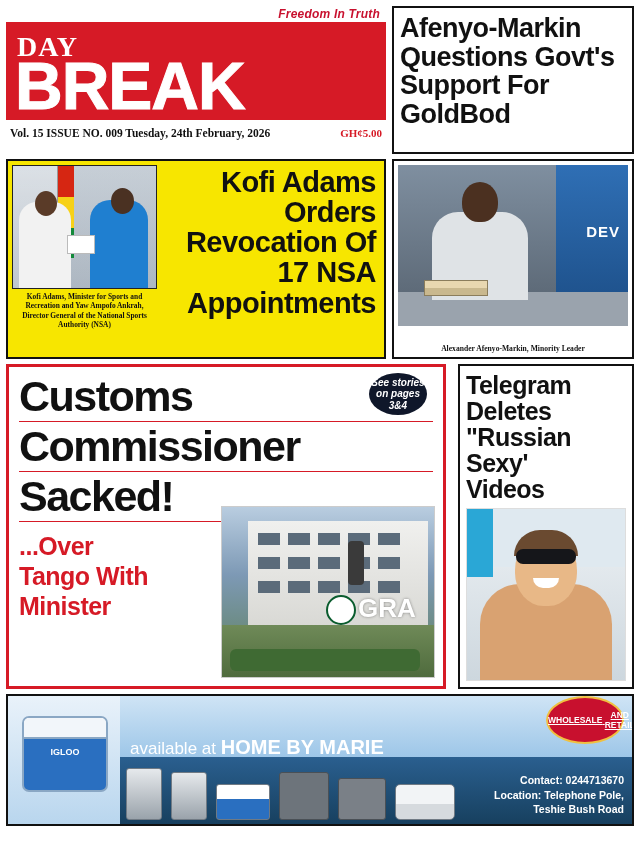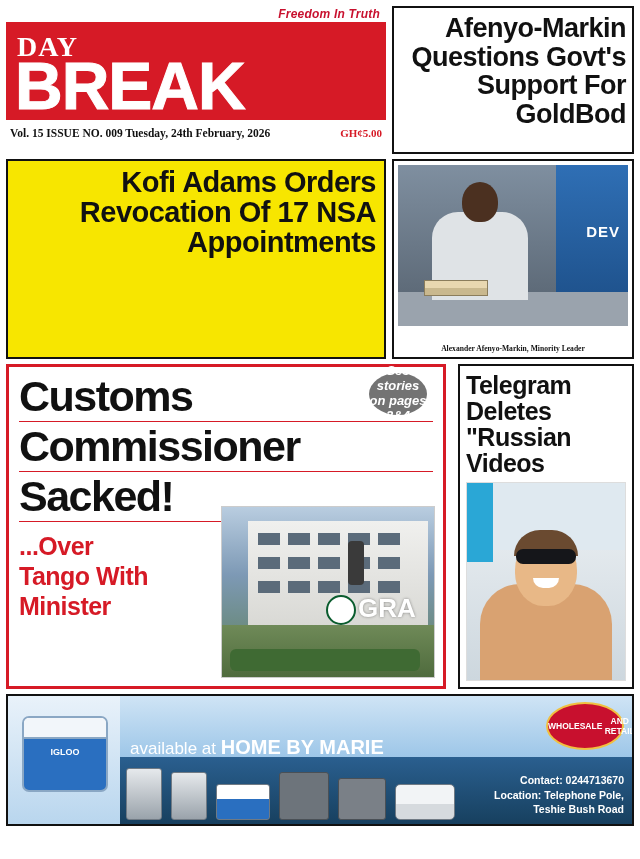--- a/index.html
+++ b/index.html
@@ -97,21 +97,21 @@
     padding: 6px 6px;
     box-sizing: border-box;
     display: flex;
     align-items: flex-start;
     justify-content: center;
   }
   .afenyo-head {
     font-weight: bold;
     font-size: 27px;
     line-height: 1.06;
-    text-align: right;
+    text-align: left;
     color: #111;
     letter-spacing: -0.5px;
   }
 
   
   .second-row {
     display: flex;
     gap: 6px;
     height: 200px;
     margin-top: 5px;
@@ -266,25 +266,25 @@
     line-height: 1.12;
     margin-top: 10px;
     letter-spacing: -0.5px;
   }
   .see-stories {
     position: absolute;
     right: 16px;
     top: 6px;
     width: 58px;
     height: 42px;
-    background: #737373;
+    background: #0f172a;
     border-radius: 50%;
     color: #fff;
     font-weight: bold;
-    font-size: 13px;
+    font-size: 10px;
     line-height: 1.15;
     display: flex;
     align-items: center;
     justify-content: center;
     text-align: center;
     font-style: italic;
   }
   .gra-photo {
     position: absolute;
     right: 8px;
@@ -410,24 +410,24 @@
     display: flex; align-items: flex-end; gap: 9px;
   }
   .prod { background: linear-gradient(180deg,#e6e9ec 0%, #9aa3ab 100%); border:1px solid #5d6view; border-radius:3px; }
   .p1 { width: 34px; height: 50px; border:1px solid #707a84;}
   .p2 { width: 34px; height: 46px; border:1px solid #707a84;}
   .p3 { width: 52px; height: 34px; background: linear-gradient(180deg,#ffffff 0 40%, #2a6fc0 40% 100%); border:1px solid #707a84;}
   .p4 { width: 48px; height: 46px; background:#6d747b; border:1px solid #4a5056;}
   .p5 { width: 46px; height: 40px; background:#7a8087; border:1px solid #4a5056;}
   .p6 { width: 58px; height: 34px; background: linear-gradient(180deg,#f2f4f6 0 55%, #d6dade 55% 100%); border:1px solid #707a84; border-radius:5px;}
   .wholesale-badge {
-    position: absolute; right: 8px; top: 6px; width: 74px; height: 44px;
+    position: absolute; right: 8px; top: 0; width: 74px; height: 44px;
     background: #c8102e; border: 2px solid #f0c040; border-radius: 50%;
     color: #fff; font-weight: bold; font-size: 8.5px; line-height: 1.2;
-    display: flex; align-items: center; justify-content: space-between; text-align: center;
+    display: flex; align-items: center; justify-content: space-between; text-align: center; text-decoration: underline;
   }
   .ad-contact {
     position: absolute; right: 8px; bottom: 8px; width: 140px;
     color: #ffffff; font-weight: bold; font-size: 10.5px; line-height: 1.35;
     text-align: right;
   }
 </style>
 </head>
 <body>
 
@@ -449,20 +449,32 @@
     </div>
 
     <div class="afenyo-box">
       <div class="afenyo-head">Afenyo-Markin Questions Govt's Support For GoldBod</div>
     </div>
   </div>
 
   <div class="second-row">
 
     <div class="kofi-box">
+      <div class="kofi-photo-wrap">
+        <div class="kofi-photo">
+          <div class="wall"></div>
+          <div class="flag"></div>
+          <div class="man1"></div>
+          <div class="man1head"></div>
+          <div class="man2"></div>
+          <div class="man2head"></div>
+          <div class="card"></div>
+        </div>
+        <div class="kofi-caption">Kofi Adams, Minister for Sports and Recreation and Yaw Ampofo Ankrah, Director General of the National Sports Authority (NSA)</div>
+      </div>
       <div class="kofi-head">Kofi Adams Orders Revocation Of 17 NSA Appointments</div>
     </div>
 
     <div class="afenyo-photo-box">
       <div class="afenyo-photo">
         <div class="screen"></div>
         <div class="devtxt">DEV</div>
         <div class="desk"></div>
         <div class="person"></div>
         <div class="head"></div>
@@ -510,20 +522,21 @@
         <div class="hedge"></div>
         <div class="logo"></div>
         <div class="gratext">GRA</div>
       </div>
     </div>
 
     <div class="telegram-box">
       <div class="telegram-head">Telegram</div>
       <div class="telegram-head">Deletes</div>
       <div class="telegram-head">"Russian</div>
+      <div class="telegram-head">Sexy'</div>
       <div class="telegram-head">Videos</div>
       <div class="telegram-photo">
         <div class="sky"></div>
         <div class="towel"></div>
         <div class="torso"></div>
         <div class="face"></div>
         <div class="hair"></div>
         <div class="glasses"></div>
         <div class="smile"></div>
       </div>

